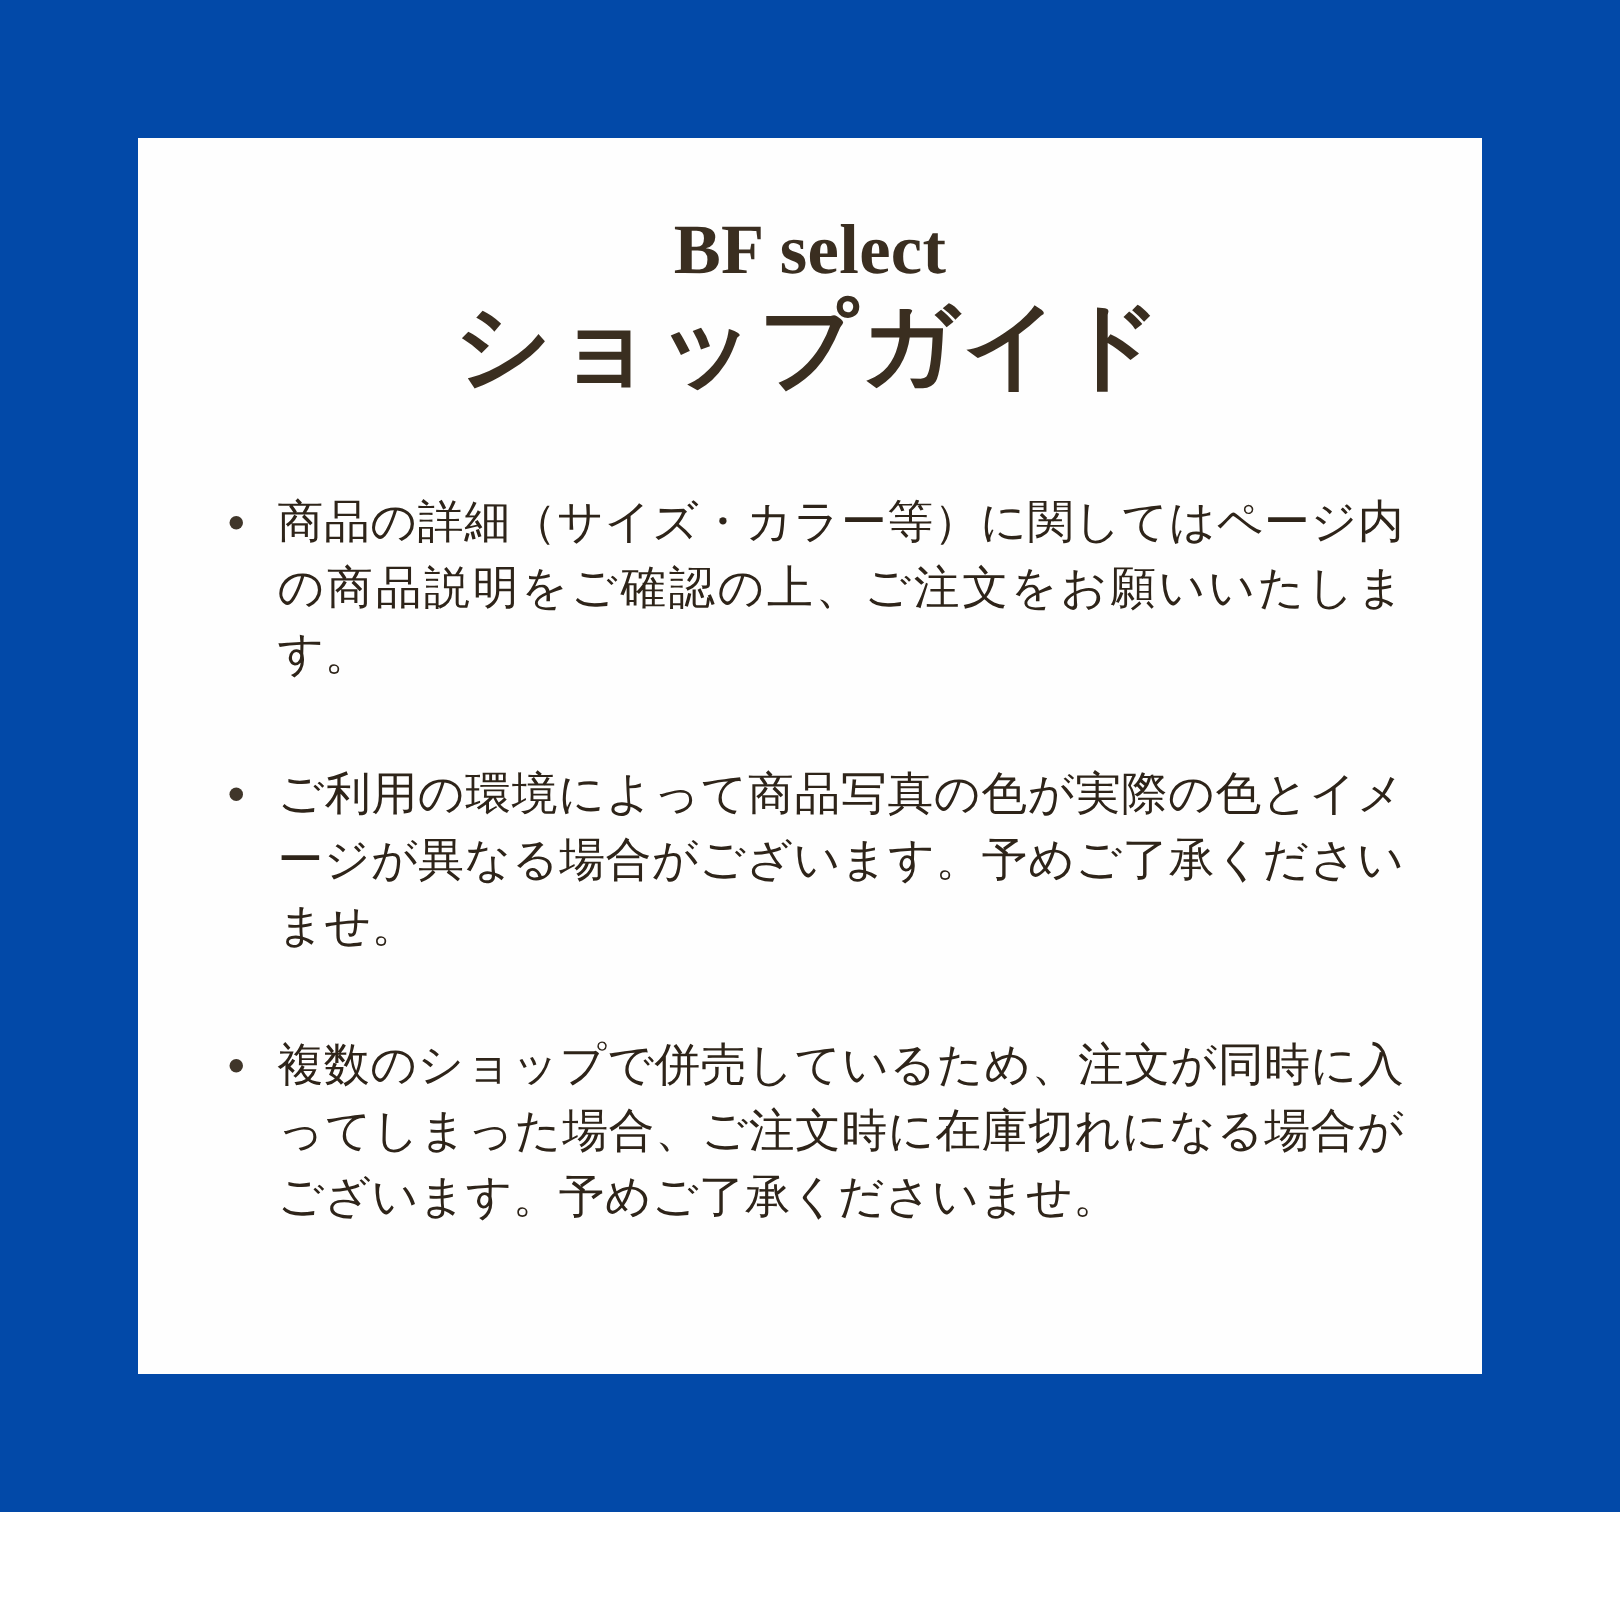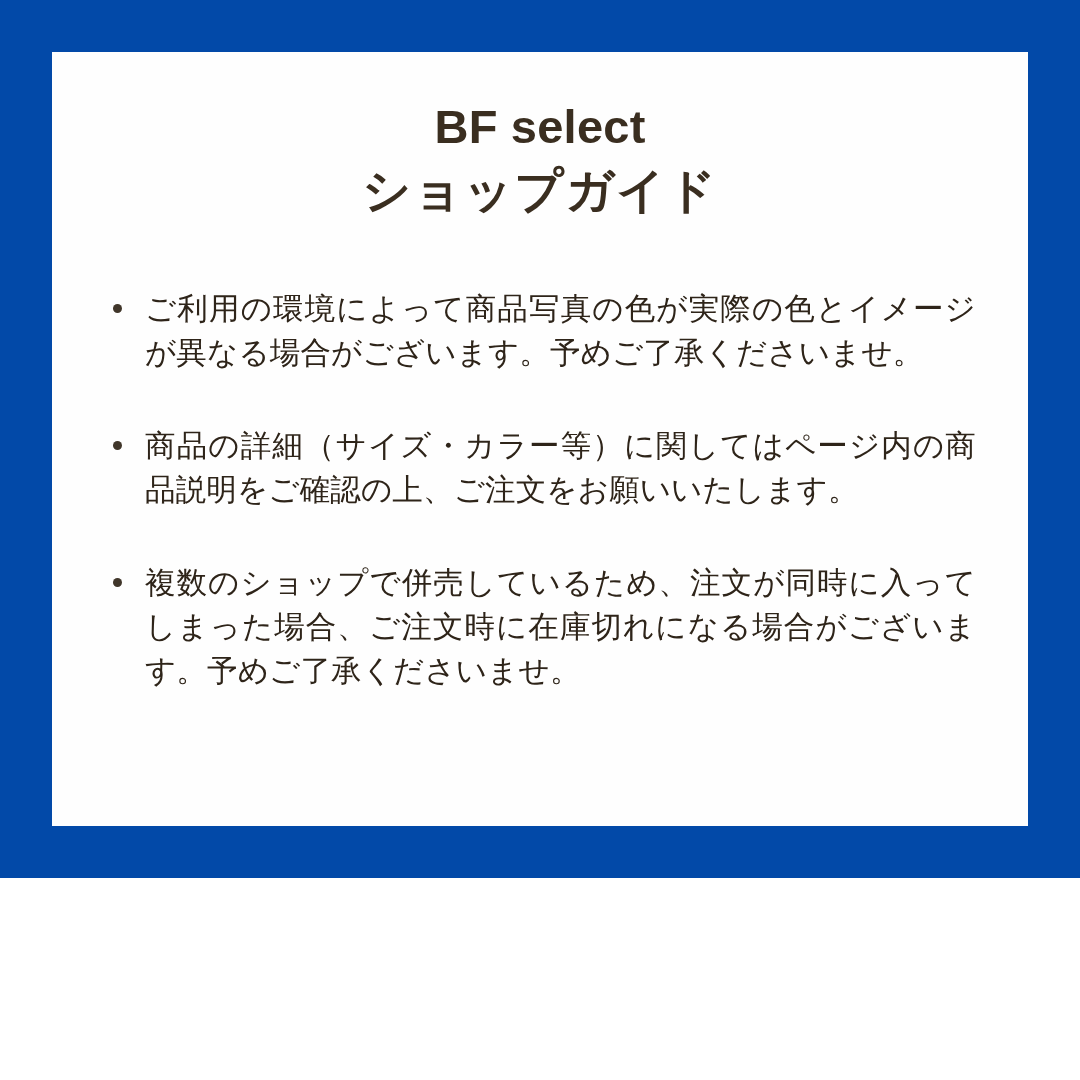--- a/index.html
+++ b/index.html
@@ -14,23 +14,24 @@
     overflow: hidden;
     font-family: "Liberation Sans", "DejaVu Sans", sans-serif;
     background: #ffffff;
   }
 
   
   .guide-frame {
     position: relative;
     box-sizing: border-box;
     width: 1080px;
-    height: 878px;
+    height: 1008px;
     background: #0249a8;
-    padding: 52px;
+    padding: 92px;
+    font-family: Liberation Serif, serif;
   }
 
   
   .guide-card {
     box-sizing: border-box;
     width: 100%;
     height: 100%;
     background: #fefefe;
     padding: 44px 52px 40px 52px;
   }
@@ -47,21 +48,21 @@
 
   .title-line-en {
     display: block;
     font-size: 47px;
     line-height: 62px;
     letter-spacing: 0.005em;
   }
 
   .title-line-jp {
     display: block;
-    font-size: 48px;
+    font-size: 64px;
     line-height: 66px;
     letter-spacing: 0.035em;
   }
 
   
   .guide-list {
     list-style: none;
     margin: 0;
     padding: 0;
     margin-top: 62px;
@@ -105,26 +106,26 @@
 
     <h1 class="guide-title">
       <span class="title-line-en">BF select</span>
       <span class="title-line-jp">ショップガイド</span>
     </h1>
 
     <ul class="guide-list">
 
       <li class="guide-item">
         <span class="bullet-dot"></span>
-        <span class="item-text">ご利用の環境によって商品写真の色が実際の色とイメージが異なる場合がございます。予めご了承くださいませ。</span>
+        <span class="item-text">商品の詳細（サイズ・カラー等）に関してはページ内の商品説明をご確認の上、ご注文をお願いいたします。</span>
       </li>
 
       <li class="guide-item">
         <span class="bullet-dot"></span>
-        <span class="item-text">商品の詳細（サイズ・カラー等）に関してはページ内の商品説明をご確認の上、ご注文をお願いいたします。</span>
+        <span class="item-text">ご利用の環境によって商品写真の色が実際の色とイメージが異なる場合がございます。予めご了承くださいませ。</span>
       </li>
 
 
       <li class="guide-item">
         <span class="bullet-dot"></span>
         <span class="item-text">複数のショップで併売しているため、注文が同時に入ってしまった場合、ご注文時に在庫切れになる場合がございます。予めご了承くださいませ。</span>
       </li>
 
     </ul>
 

